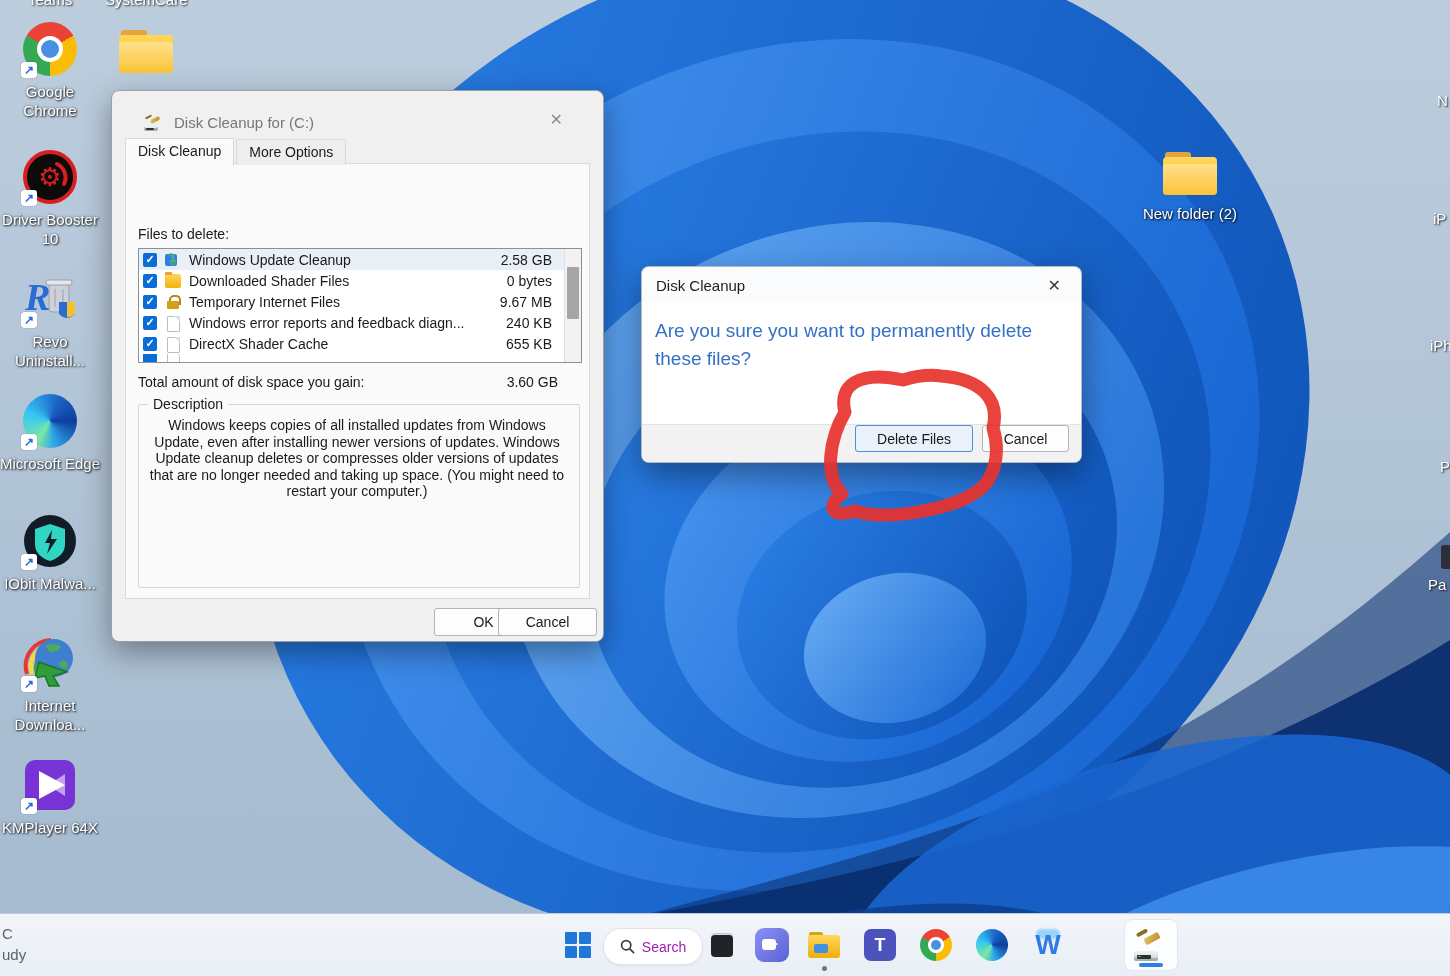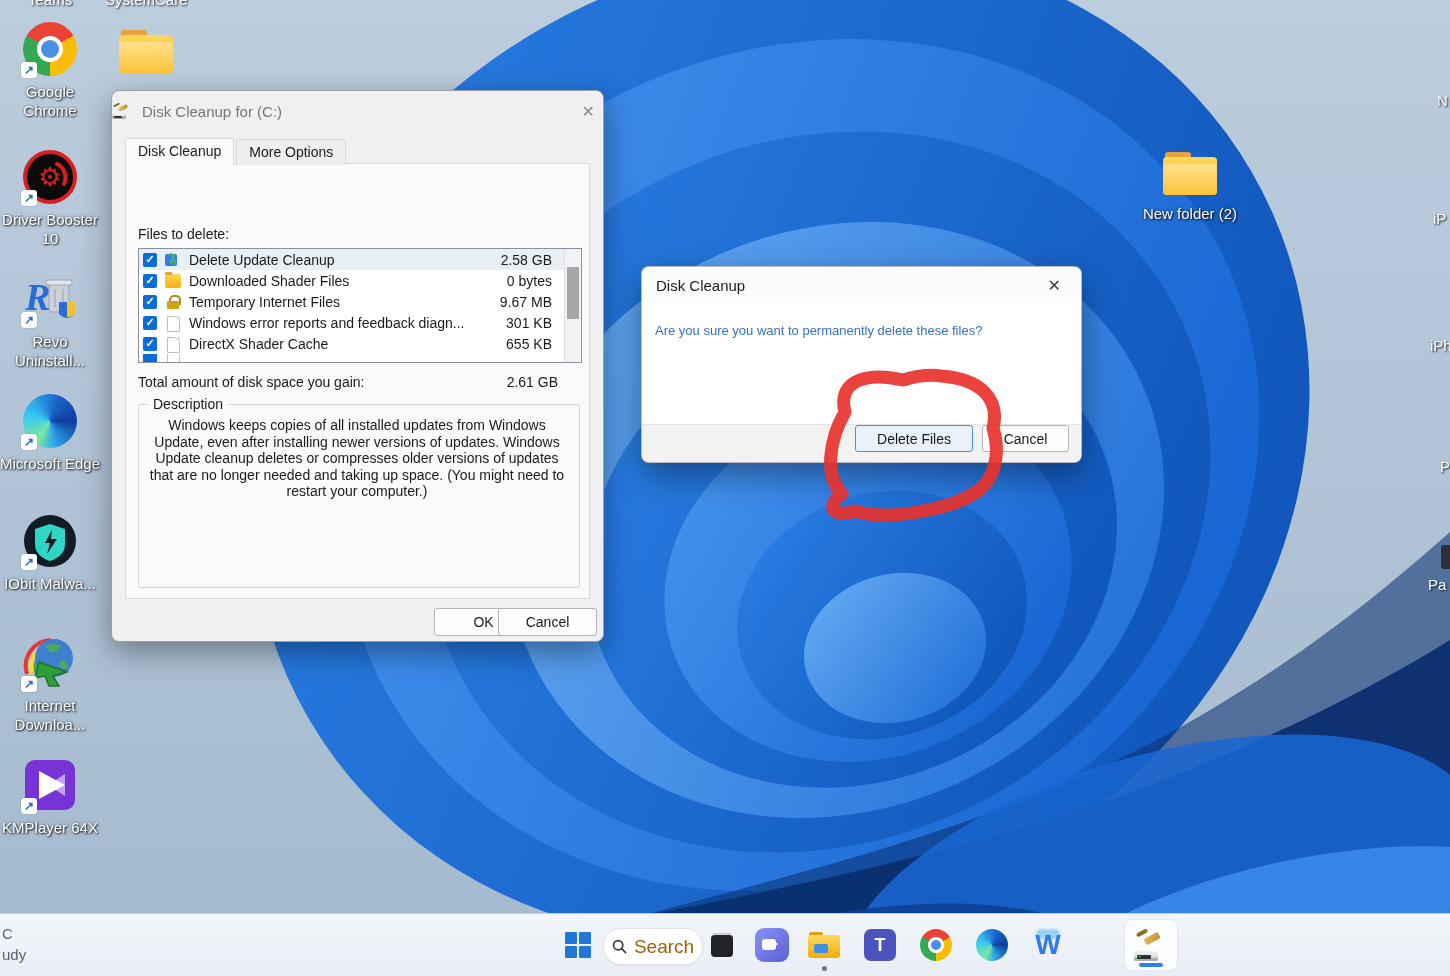--- a/index.html
+++ b/index.html
@@ -41,21 +41,21 @@
   
   .icon-edge{width:100%;height:100%;border-radius:50%;
     background:conic-gradient(from 210deg,#7be8a2,#35c6f4 80deg,#1b63c8 170deg,#0d3e9e 240deg,#2fa8e8 320deg,#7be8a2);}
   
 
   
   #dc-dialog{
     left:111px;top:90px;width:491px;height:550px;background:#f0f0f0;border:1px solid #9aa0a8;border-radius:8px;
     box-shadow:0 10px 30px rgba(0,0,0,.38);z-index:5;font-size:14px;color:#1a1a1a;
   }
-  .dc-titlebar{position:absolute;left:0;top:0;right:0;height:40px;display:flex;align-items:center;padding:0 0;border-radius:8px 8px 0 0;}
+  .dc-titlebar{position:absolute;left:0;top:0;right:0;height:40px;display:flex;align-items:flex-end;padding:0 32px;border-radius:8px 8px 0 0;}
   .dc-title{color:#767676;font-size:15px;margin-left:10px;}
   .dc-close{margin-left:auto;color:#8a8a8a;font-size:16px;padding:2px 8px;cursor:default;}
   .tabstrip{position:absolute;left:13px;top:46px;display:flex;align-items:flex-end;z-index:2;}
   .tab{border:1px solid #d9d9d9;border-bottom:none;padding:4px 12px 5px;font-size:14px;border-radius:2px 2px 0 0;}
   .tab.active{background:#fafafa;position:relative;top:1px;padding-bottom:7px;}
   .tab.inactive{background:#eeeeee;margin-left:2px;}
   .tabpage{position:absolute;left:13px;top:72px;width:463px;height:434px;background:#fafafa;border:1px solid #d9d9d9;}
   .intro{position:absolute;left:11px;top:8px;display:flex;}
   .intro-text{margin-left:26px;width:372px;line-height:19px;}
   .files-label{position:absolute;left:12px;top:62px;}
@@ -108,42 +108,42 @@
   .brushicon .handle{position:absolute;left:6%;top:6%;width:34%;height:12%;background:#8a6f1f;transform:rotate(-28deg);border-radius:2px;}
 
   
   #confirm{
     left:641px;top:266px;width:439px;height:195px;background:#fff;border-radius:8px;z-index:6;
     border:1px solid rgba(90,100,120,.45);box-shadow:0 12px 32px rgba(0,0,0,.38);overflow:hidden;
   }
   .cf-titlebar{position:absolute;left:0;top:0;right:0;height:36px;background:#fafbfd;display:flex;align-items:center;padding:0 14px;}
   .cf-title{font-size:15px;color:#1b1b1b;}
   .cf-close{margin-left:auto;font-size:16px;color:#3a3a3a;padding:2px 6px;}
-  .cf-msg{position:absolute;left:13px;top:50px;width:406px;font-size:13px;line-height:28px;color:#3470c4;}
+  .cf-msg{position:absolute;left:13px;top:50px;width:406px;font-size:19px;line-height:28px;color:#3470c4;}
   .cf-strip{position:absolute;left:0;right:0;bottom:0;height:37px;background:#f2f2f2;border-top:1px solid #e3e3e3;}
   #btn-delete{left:213px;top:158px;width:116px;height:25px;background:#e9f2fb;border:1px solid #4a8fd8;}
   #btn-cf-cancel{left:340px;top:158px;width:85px;height:25px;}
 
   
   #annotation{position:absolute;inset:0;z-index:9;pointer-events:none;}
 
   
   #taskbar{
     position:absolute;left:0;top:913px;width:1450px;height:63px;z-index:8;
     background:linear-gradient(180deg,#f2f5fa,#e9eef6);
     border-top:1px solid rgba(120,140,170,.35);
   }
   .tb-item{position:absolute;top:925px;width:40px;height:40px;display:flex;align-items:center;justify-content:center;z-index:9;}
   .tb-start{display:grid;grid-template-columns:12px 12px;grid-template-rows:12px 12px;gap:2px;}
   .tb-start span{background:#2077d7;border-radius:1px;}
   .search-pill{
     position:absolute;left:603px;top:928px;width:98px;height:35px;background:#fff;border:1px solid #dfe3ea;border-radius:18px;
     display:flex;align-items:center;justify-content:center;gap:7px;z-index:9;box-shadow:0 1px 2px rgba(0,0,0,.06);
   }
-  .search-pill .txt{font-size:19px;color:#a16207;}
+  .search-pill .txt{font-size:14px;color:#a21caf;}
   .tv-back{position:absolute;right:4px;top:3px;width:20px;height:20px;background:#d9dde3;border-radius:4px;border:1px solid #c2c7cf;}
   .tv-front{position:absolute;left:4px;bottom:3px;width:22px;height:22px;background:#222326;border-radius:4px;}
   .chat-sq{width:34px;height:34px;border-radius:9px;background:linear-gradient(135deg,#8a92f8,#5a61d2);position:relative;}
   .chat-cam{position:absolute;left:7px;top:11px;width:14px;height:11px;background:#fff;border-radius:3px;}
   .chat-cam::after{content:"";position:absolute;right:-6px;top:1px;border:4.5px solid transparent;border-left:6px solid #fff;}
   .teams-sq{width:32px;height:32px;border-radius:7px;background:#4b53bc;color:#fff;font-weight:bold;font-size:18px;display:flex;align-items:center;justify-content:center;}
   .wapp{position:relative;width:36px;height:36px;display:flex;align-items:center;justify-content:center;}
   .wapp .splash{position:absolute;top:2px;left:6px;width:24px;height:10px;background:#8fd0f7;border-radius:6px;filter:blur(1px);opacity:.9;}
   .wapp .w{position:relative;font-size:27px;font-weight:800;color:#2e7ce8;line-height:1;}
   .active-pill{
@@ -330,21 +330,21 @@
 
     <div class="files-label">Files to delete:</div>
 
     <div class="filelist">
       <div class="frow sel">
         <span class="chk">✓</span>
         <span class="rowicon">
           <span class="mi-update"></span>
             <span class="mi-update-arrow">⤵</span>
         </span>
-        <span class="name">Delete Update Cleanup</span>
+        <span class="name">Windows Update Cleanup</span>
         <span class="size">2.58 GB</span>
       </div>
       <div class="frow">
         <span class="chk">✓</span>
         <span class="rowicon">
             <span class="mi-folder"></span>
           </span>
         <span class="name">Downloaded Shader Files</span>
         <span class="size">0 bytes</span>
       </div>
@@ -356,21 +356,21 @@
           </span>
         <span class="name">Temporary Internet Files</span>
         <span class="size">9.67 MB</span>
       </div>
       <div class="frow">
         <span class="chk">✓</span>
         <span class="rowicon">
             <span class="mi-page"></span>
           </span>
         <span class="name">Windows error reports and feedback diagn...</span>
-        <span class="size">301 KB</span>
+        <span class="size">240 KB</span>
       </div>
       <div class="frow">
         <span class="chk">✓</span>
         <span class="rowicon">
             <span class="mi-page"></span>
           </span>
         <span class="name">DirectX Shader Cache</span>
         <span class="size">655 KB</span>
       </div>
       <div class="frow" style="height:8px;overflow:hidden;">
@@ -379,21 +379,21 @@
             <span class="mi-page"></span>
           </span>
       </div>
       <div class="vscroll">
         <div class="vthumb"></div>
       </div>
     </div>
 
     <div class="total-row">
       <span>Total amount of disk space you gain:</span>
-      <span class="tv">2.61 GB</span>
+      <span class="tv">3.60 GB</span>
     </div>
 
     <div class="descbox">
       <span class="cap">Description</span>
       <div class="txt">Windows keeps copies of all installed updates from Windows Update, even after installing newer versions of updates. Windows Update cleanup deletes or compresses older versions of updates that are no longer needed and taking up space. (You might need to restart your computer.)</div>
     </div>
   </div>
 
   <div class="btn" id="btn-ok">OK</div>
   <div class="btn" id="btn-cancel">Cancel</div>

